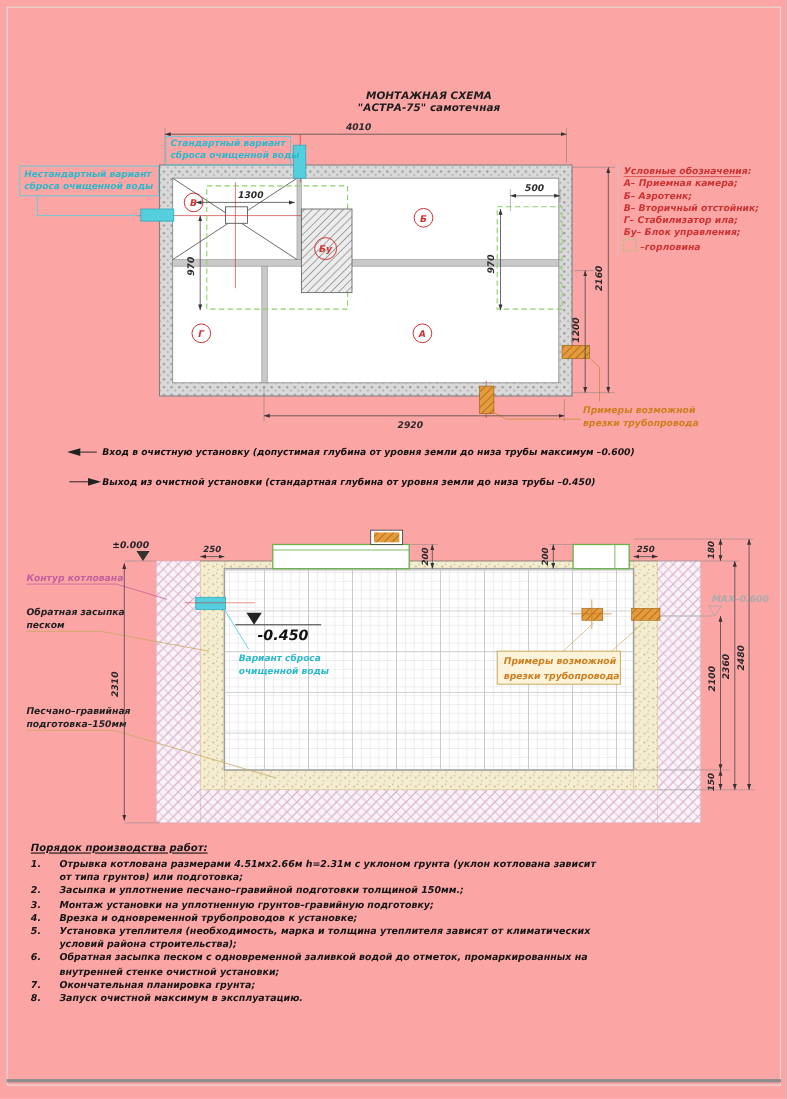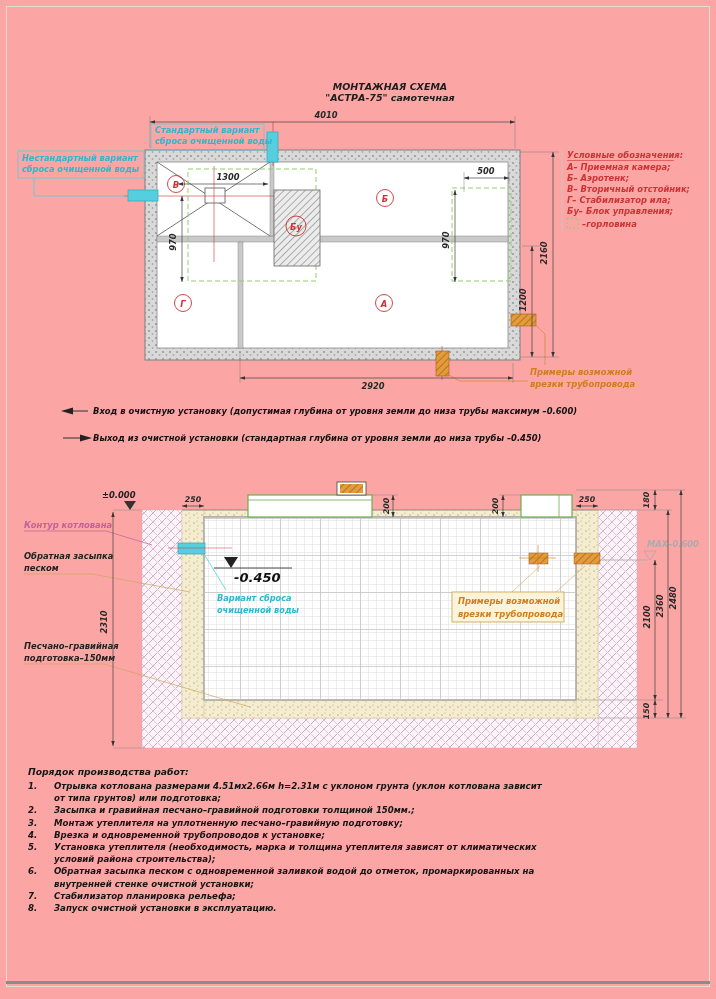--- a/index.html
+++ b/index.html
@@ -14,21 +14,21 @@
   .dimS{font-size:7.8px;font-weight:bold;fill:#2a2a2a}
   .red{font-size:8.4px;font-weight:bold;fill:#cc3333}
   .cyan{font-size:8.2px;font-weight:bold;fill:#2bb9cd}
   .org{font-size:8.4px;font-weight:bold;fill:#cf7d1d}
   .pink{font-size:8.4px;font-weight:bold;fill:#c2609c}
   .gray{font-size:8.4px;font-weight:bold;fill:#ababab}
   .blk{font-size:8.4px;font-weight:bold;fill:#222}
   .lvl{font-size:13px;font-weight:bold;fill:#111}
   .note{font-size:8.4px;font-weight:bold;fill:#111}
   .proc{position:absolute;left:28px;top:766px;width:514px;color:#151515;font-style:italic}
-  .proc-title{font-weight:bold;font-size:9.2px;margin-bottom:3px}
+  .proc-title{font-weight:bold;font-size:9.2px;text-decoration:underline;margin-bottom:3px}
   .proc-item{display:flex;font-weight:bold;font-size:8.6px;line-height:1.42}
   .proc-item .num{width:26px;flex:none}
   .proc-item .txt{flex:1}
 </style>
 </head>
 <body>
 
 <div class="page">
   <div class="frame"></div>
 
@@ -297,42 +297,42 @@
   </svg>
 
   <div class="proc">
     <div class="proc-title">Порядок производства работ:</div>
     <div class="proc-item">
       <span class="num">1.</span>
       <span class="txt">Отрывка котлована размерами 4.51мх2.66м h=2.31м с уклоном грунта (уклон котлована зависит от типа грунтов) или подготовка;</span>
     </div>
     <div class="proc-item">
       <span class="num">2.</span>
-      <span class="txt">Засыпка и гравийная песчано–гравийной подготовки толщиной 150мм.;</span>
+      <span class="txt">Засыпка и уплотнение песчано–гравийной подготовки толщиной 150мм.;</span>
     </div>
     <div class="proc-item">
       <span class="num">3.</span>
-      <span class="txt">Монтаж утеплителя на уплотненную песчано–гравийную подготовку;</span>
+      <span class="txt">Монтаж установки на уплотненную грунтов–гравийную подготовку;</span>
     </div>
     <div class="proc-item">
       <span class="num">4.</span>
       <span class="txt">Врезка и одновременной трубопроводов к установке;</span>
     </div>
     <div class="proc-item">
       <span class="num">5.</span>
       <span class="txt">Установка утеплителя (необходимость, марка и толщина утеплителя зависят от климатических условий района строительства);</span>
     </div>
     <div class="proc-item">
       <span class="num">6.</span>
       <span class="txt">Обратная засыпка песком с одновременной заливкой водой до отметок, промаркированных на внутренней стенке очистной установки;</span>
     </div>
     <div class="proc-item">
       <span class="num">7.</span>
-      <span class="txt">Стабилизатор планировка рельефа;</span>
+      <span class="txt">Окончательная планировка грунта;</span>
     </div>
     <div class="proc-item">
       <span class="num">8.</span>
-      <span class="txt">Запуск очистной установки в эксплуатацию.</span>
+      <span class="txt">Запуск очистной максимум в эксплуатацию.</span>
     </div>
   </div>
 
   <div class="bottom-bar"></div>
 </div>
 
 </body></html>

